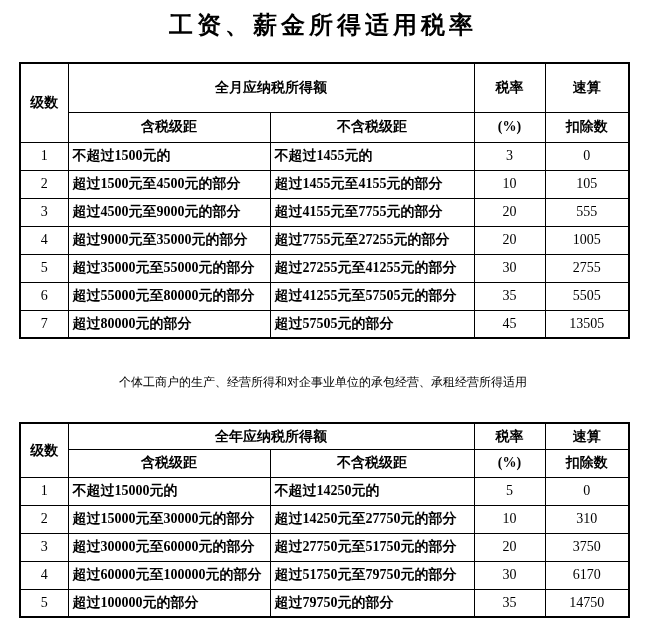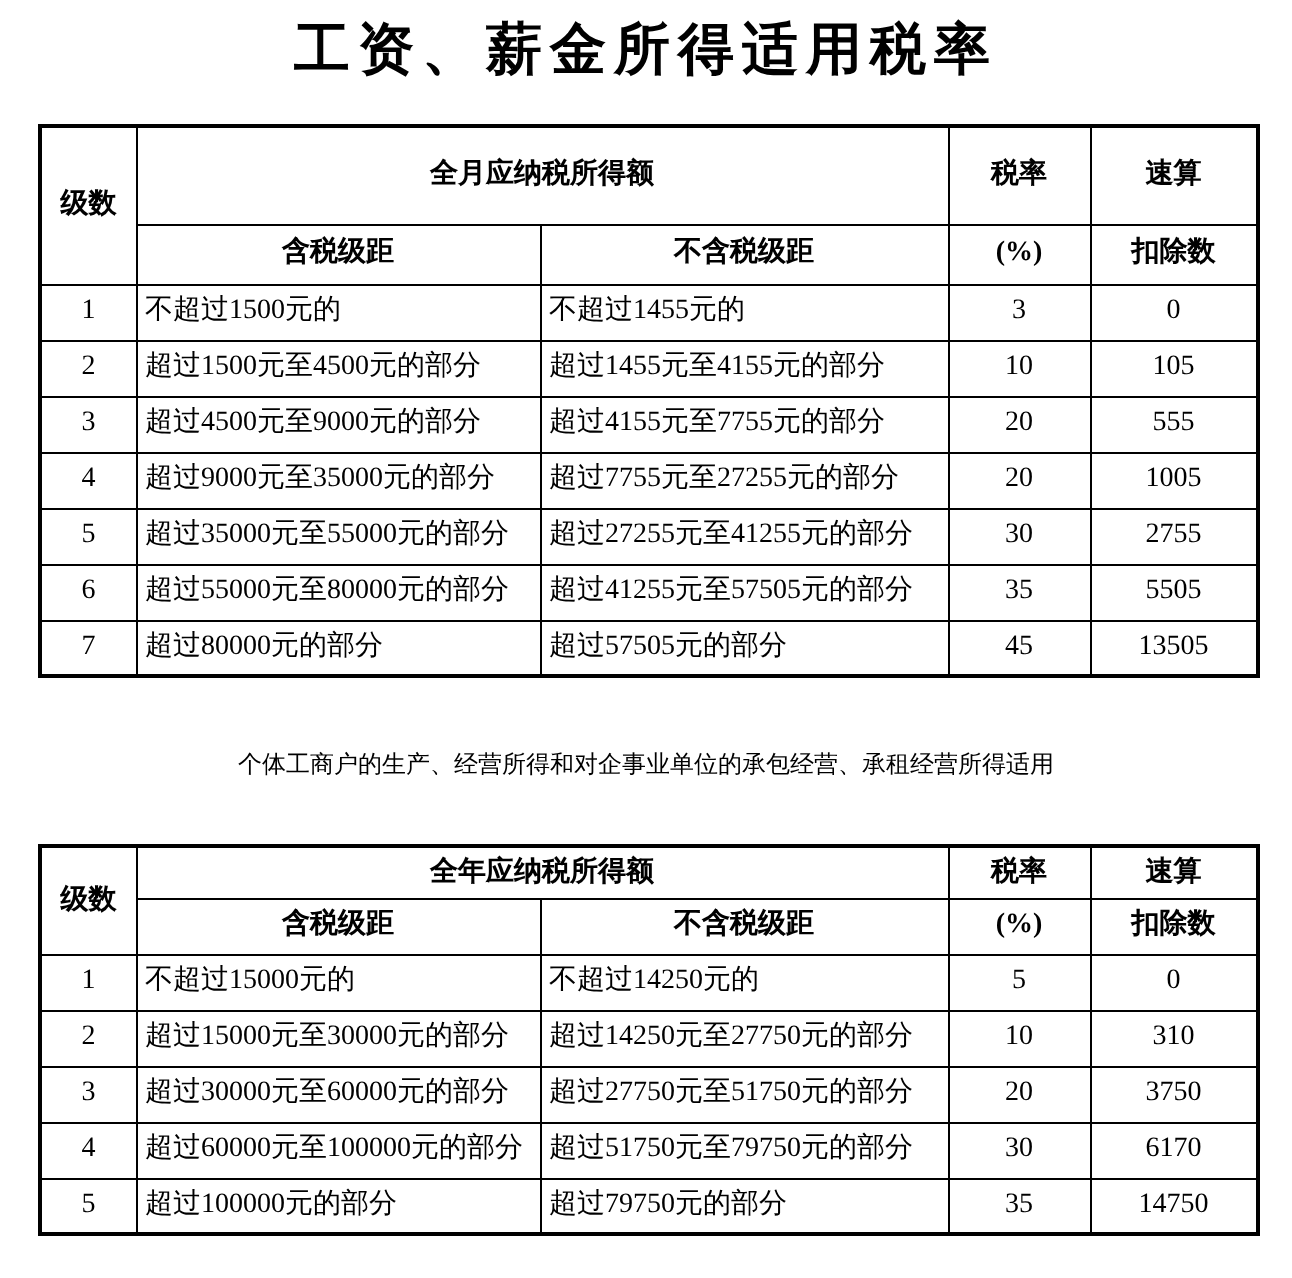--- a/index.html
+++ b/index.html
@@ -10,21 +10,21 @@
     height: 639px;
     font-family: "Liberation Serif", "DejaVu Serif", serif;
     color: #000000;
     overflow: hidden;
   }
   .page-title {
     padding-top: 13px;
     height: 25px;
     line-height: 25px;
     text-align: center;
-    font-size: 28px;
+    font-size: 24px;
     font-weight: bold;
     letter-spacing: 4px;
   }
   .section-subtitle {
     margin-top: 33px;
     height: 20px;
     line-height: 20px;
     text-align: center;
     font-size: 12px;
   }
@@ -51,21 +51,21 @@
   col.c-incl  { width: 202px; }
   col.c-excl  { width: 204px; }
   col.c-rate  { width: 71px; }
   col.c-quick { width: 84px; }
   .t1 tr.h-a { height: 49px; }
   .t1 tr.h-b { height: 30px; }
   .t2 tr.h-a { height: 26px; }
   .t2 tr.h-b { height: 28px; }
   .tax-table tbody tr { height: 28px; }
   td.cell-c { text-align: center; }
-  td.cell-l { text-align: left; padding-left: 4px; }
+  td.cell-l { text-align: left; padding-left: 4px; font-weight: bold; }
 </style>
 </head>
 <body>
 
 <div class="page-title">工资、薪金所得适用税率</div>
 
 <table class="tax-table t1">
   <colgroup>
     <col class="c-level">
       <col class="c-incl">

